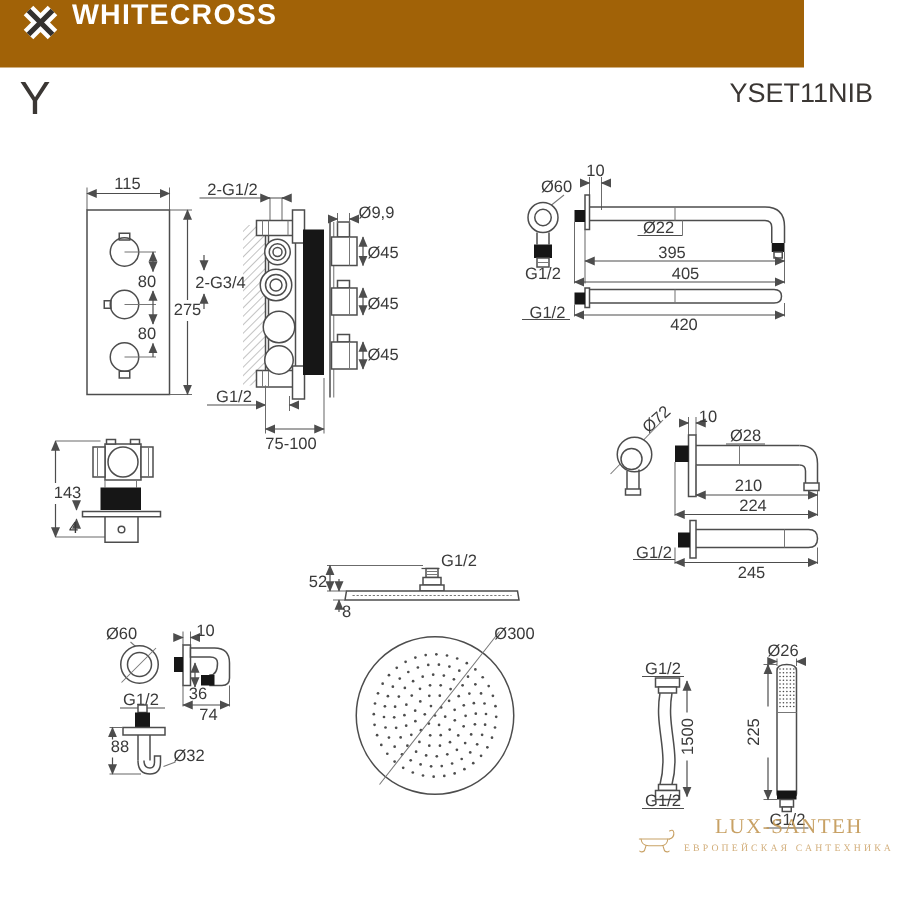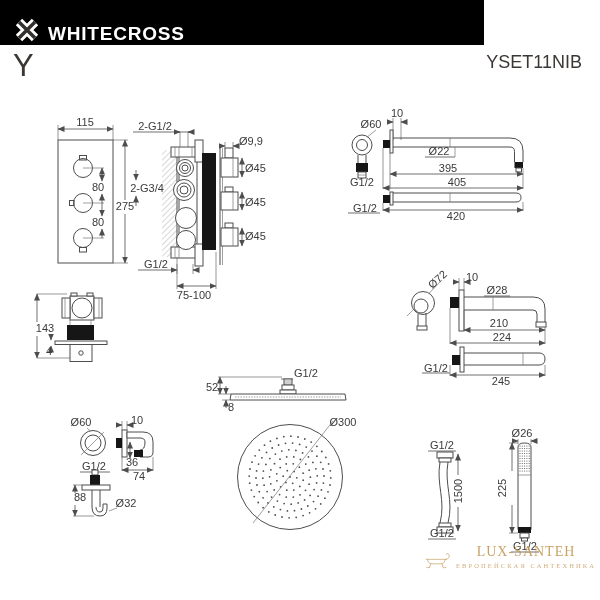--- a/index.html
+++ b/index.html
@@ -1,20 +1,20 @@
 <!DOCTYPE html>
 <html><head>
 <meta charset="utf-8">
 <style>
   html,body{margin:0;padding:0;background:#fff;}
   #sheet{position:relative;width:600px;height:600px;background:#fff;overflow:hidden;
          font-family:"Liberation Sans",sans-serif;}
   
-  #hdr{position:absolute;left:0;top:0;width:484px;height:45px;background:#000000;
-       display:flex;align-items:flex-end;}
+  #hdr{position:absolute;left:0;top:0;width:536px;height:45px;background:#a16207;
+       display:flex;align-items:flex-start;}
   #hdr .brand{color:#ffffff;font-size:19px;font-weight:bold;letter-spacing:.8px;margin-left:6px;}
   #logo{margin-left:12px;}
   .series{position:absolute;left:13px;top:48px;font-size:31px;color:#3b3734;}
   .model{position:absolute;right:18px;top:52px;font-size:18px;color:#3b3734;}
   
   svg.dr{position:absolute;overflow:visible;}
   .ln{stroke:#4d4d4d;stroke-width:1;fill:none;}
   .lnw{stroke:#4d4d4d;stroke-width:1;fill:#ffffff;}
   .thin{stroke:#777;stroke-width:.7;fill:none;}
   .blk{fill:#161616;stroke:none;}

